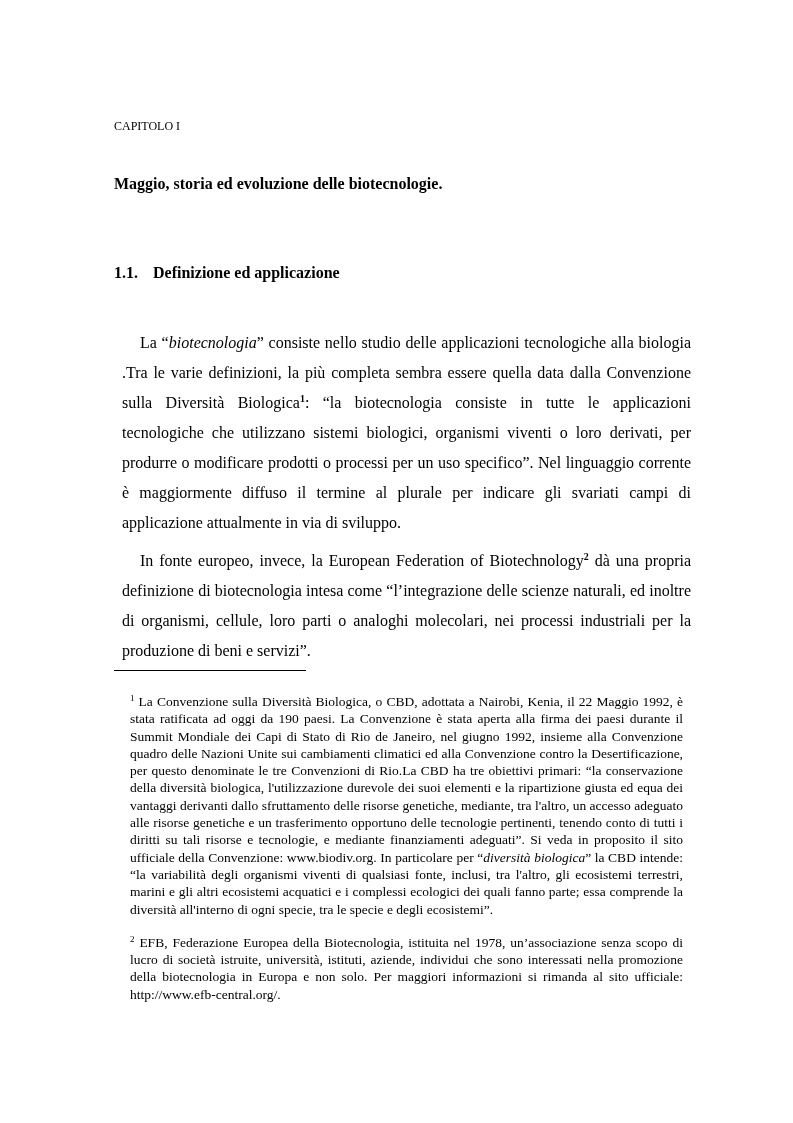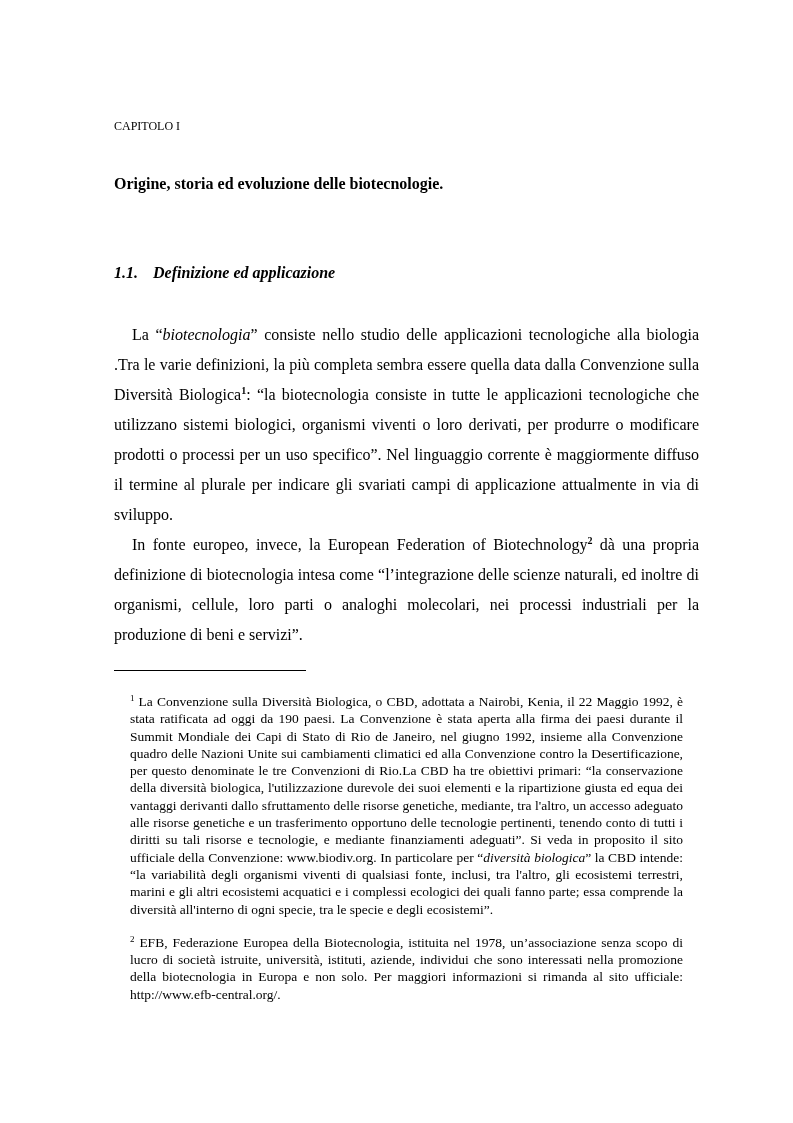--- a/index.html
+++ b/index.html
@@ -1,37 +1,37 @@
 <!DOCTYPE html>
 <html><head>
   <meta charset="utf-8">
   <style>
     html, body { margin: 0; padding: 0; background: #ffffff; }
     body { width: 793px; height: 1123px; position: relative; overflow: hidden;
            font-family: "Liberation Serif", "DejaVu Serif", serif; color: #000; }
     .page { position: absolute; left: 114px; top: 0; width: 585px; }
     .chapter { position: absolute; top: 116px; left: 0; font-size: 12px; line-height: 20px; }
     .title { position: absolute; top: 174px; left: 0; font-size: 16px; font-weight: bold; line-height: 20px; }
-    .section { position: absolute; top: 263px; left: 0; font-size: 16px; font-weight: bold; line-height: 20px; font-style: italic; }
+    .section { position: absolute; top: 263px; left: 0; font-size: 16px; font-weight: bold; line-height: 20px; }
     .section .num { display: inline-block; width: 39px; }
     .body { position: absolute; top: 320px; left: 0; width: 585px; font-size: 16px; line-height: 30px; text-align: justify; }
-    .body p { margin: 0; text-indent: 18px; }
+    .body p { margin: 8px; text-indent: 18px; }
     .body sup, .fn sup { font-size: 10px; line-height: 0; vertical-align: 6px; }
     .body sup.b { font-weight: bold; }
     .rule { position: absolute; top: 670px; left: 0; width: 192px; border-top: 1px solid #000; }
     .footnotes { position: absolute; top: 677px; left: 0; width: 585px; font-size: 13.5px; line-height: 17.3px; text-align: justify; }
     .fn { margin: 16px; }
     .fn sup { font-size: 9px; vertical-align: 5px; }
   </style>
 </head>
 <body>
 
 <div class="page">
   <div class="chapter">CAPITOLO I</div>
-  <div class="title">Origine, storia ed evoluzione delle biotecnologie.</div>
+  <div class="title">Maggio, storia ed evoluzione delle biotecnologie.</div>
   <div class="section">
     <span class="num">1.1.</span><span>Definizione ed applicazione</span>
   </div>
 
   <div class="body">
     <p><span>La “</span><i>biotecnologia</i><span>” consiste nello studio delle applicazioni tecnologiche alla biologia .Tra le varie definizioni, la più completa sembra essere quella data dalla Convenzione sulla Diversità Biologica</span><sup class="b">1</sup><span>: “la biotecnologia consiste in tutte le applicazioni tecnologiche che utilizzano sistemi biologici, organismi viventi o loro derivati, per produrre o modificare prodotti o processi per un uso specifico”. Nel linguaggio corrente è maggiormente diffuso il termine al plurale per indicare gli svariati campi di applicazione attualmente in via di sviluppo.</span></p>
     <p><span>In fonte europeo, invece, la European Federation of Biotechnology</span><sup class="b">2</sup><span> dà una propria definizione di biotecnologia intesa come “l’integrazione delle scienze naturali, ed inoltre di organismi, cellule, loro parti o analoghi molecolari, nei processi industriali per la produzione di beni e servizi”.</span></p>
   </div>
 
   <div class="rule"></div>

